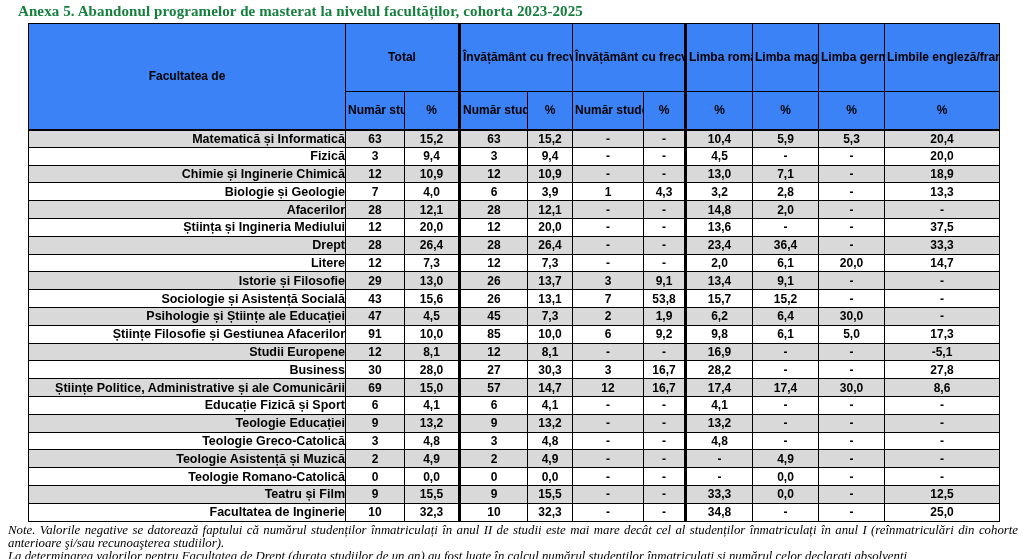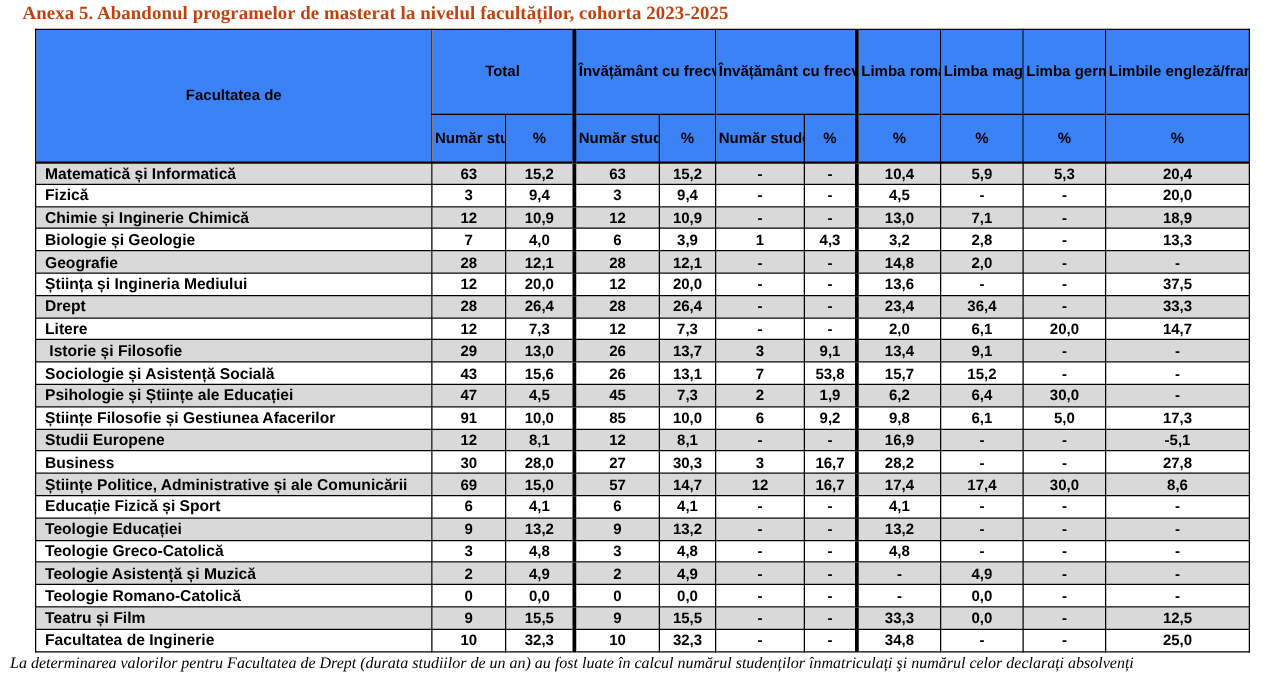--- a/index.html
+++ b/index.html
@@ -8,21 +8,21 @@
     background: #ffffff;
     overflow: hidden;
     font-family: "Liberation Sans", sans-serif;
   }
   .page { width: 1024px; height: 559px; position: relative; }
 
   .doc-title {
     font-family: "Liberation Serif", serif;
     font-weight: bold;
     font-size: 15px;
-    color: #c2410c;
+    color: #15803d;
     margin: 3px 0 3px 18px;
     letter-spacing: 0.1px;
   }
 
   table.anexa {
     border-collapse: collapse;
     table-layout: fixed;
     margin-left: 28px;
     width: 971px;
     border: 1.5px solid #000;
@@ -43,21 +43,21 @@
     line-height: 1.25;
     padding: 1px 2px;
   }
   tr.hrow1 th { height: 68px; }
   tr.hrow2 th { height: 38px; }
   thead { border-bottom: 2px solid #000; }
 
   td.faculty-cell {
     font-weight: bold;
     font-size: 12.5px;
-    text-align: left;
+    text-align: right;
     padding-left: 7px;
     height: 14px;
   }
   td.num-cell {
     font-weight: bold;
     font-size: 12px;
     text-align: center;
     height: 17.8px;
   }
   tr.shaded td { background: #d9d9d9; }
@@ -166,21 +166,21 @@
           <td class="num-cell thick-left">6</td>
           <td class="num-cell">3,9</td>
           <td class="num-cell">1</td>
           <td class="num-cell">4,3</td>
           <td class="num-cell thick-left">3,2</td>
           <td class="num-cell">2,8</td>
           <td class="num-cell">-</td>
           <td class="num-cell">13,3</td>
         </tr>
         <tr class="shaded">
-          <td class="faculty-cell">Geografie</td>
+          <td class="faculty-cell">Afacerilor</td>
           <td class="num-cell">28</td>
           <td class="num-cell">12,1</td>
           <td class="num-cell thick-left">28</td>
           <td class="num-cell">12,1</td>
           <td class="num-cell">-</td>
           <td class="num-cell">-</td>
           <td class="num-cell thick-left">14,8</td>
           <td class="num-cell">2,0</td>
           <td class="num-cell">-</td>
           <td class="num-cell">-</td>
@@ -403,16 +403,17 @@
           <td class="num-cell">-</td>
           <td class="num-cell thick-left">34,8</td>
           <td class="num-cell">-</td>
           <td class="num-cell">-</td>
           <td class="num-cell">25,0</td>
         </tr>
       </tbody>
   </table>
 
   <div class="notes">
+    <p>Note. Valorile negative se datorează faptului că numărul studenților înmatriculați în anul II de studii este mai mare decât cel al studenților înmatriculați în anul I (reînmatriculări din cohorte anterioare şi/sau recunoaşterea studiilor).</p>
     <p>La determinarea valorilor pentru Facultatea de Drept (durata studiilor de un an) au fost luate în calcul numărul studenților înmatriculați şi numărul celor declarați absolvenți</p>
   </div>
 
 </div>
 
 </body></html>

